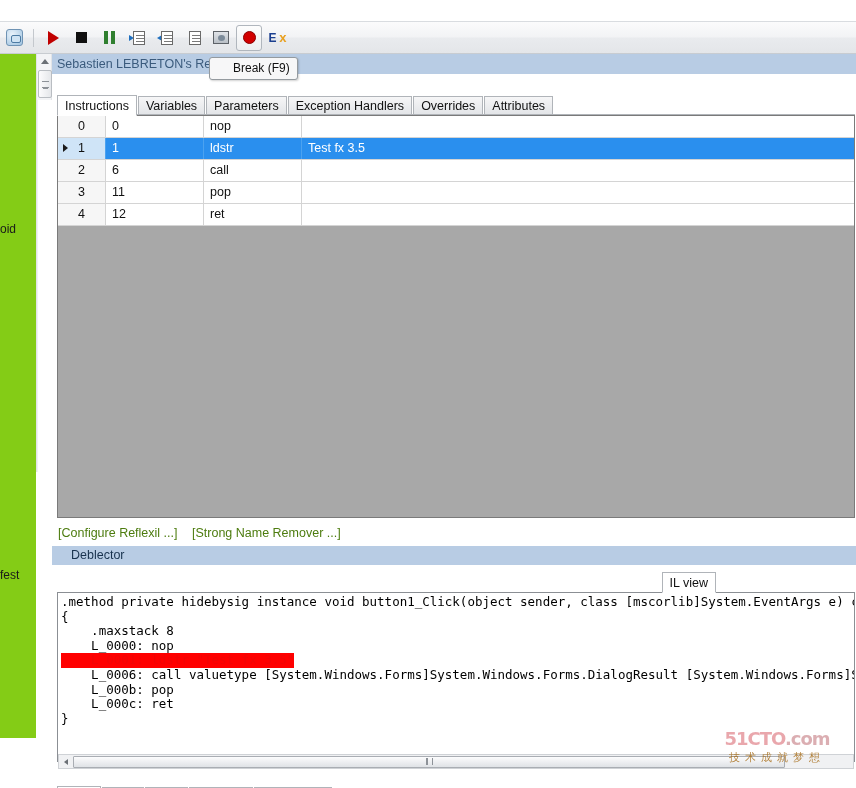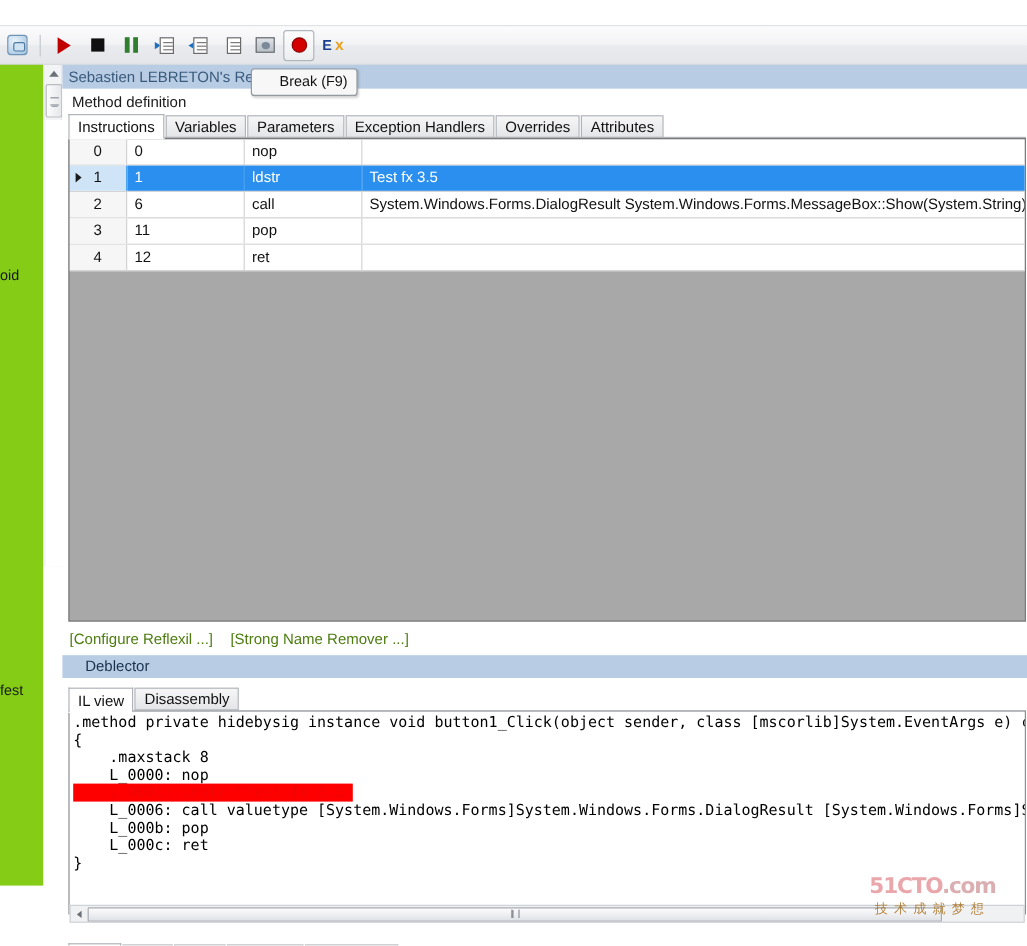--- a/index.html
+++ b/index.html
@@ -141,21 +141,21 @@
   .linkrow { position:absolute; left:5px; top:470px; width:798px; height:22px; }
   .lnk { color:#4d7c0f; font-size:12.5px; position:absolute; top:2px; cursor:pointer; }
   .lnk.a { left:1px; }
   .lnk.b { left:135px; }
 
   
   .deb-title {
     position:absolute; left:0; top:492px; width:804px; height:19px;
     background:#b8cce4; color:#18324e; font-size:12.5px; padding-left:19px; line-height:19px;
   }
-  .deb-tabs { position:absolute; left:5px; top:518px; width:660px; height:21px; display:flex; align-items:center; }
+  .deb-tabs { position:absolute; left:5px; top:518px; width:660px; height:21px; display:flex; align-items:flex-end;flex-direction:column; }
   .deb-tabs::after { content:""; position:absolute; left:0; bottom:0; width:798px; height:1px; background:#b0b4b9; }
 
   .ilview {
     position:absolute; left:5px; top:538px; width:798px; height:170px;
     background:#fff; border:1px solid #8b8f94; overflow:hidden;
   }
   .ilcode {
     position:absolute; left:3px; top:2px; width:1400px;
     font-family:"DejaVu Sans Mono","Liberation Mono",monospace;
     font-size:12.5px; line-height:14.6px; color:#000; white-space:pre;
@@ -246,21 +246,20 @@
 
   <div class="vscroll">
     <div class="arrow-up"></div>
     <div class="thumb"></div>
     <div class="track"></div>
   </div>
 
   <div class="mainpane">
 
     <div class="titlebar">Sebastien LEBRETON's Reflexil</div>
-    <div class="subtitle">Method definition</div>
 
     <div class="tooltip">Break (F9)</div>
 
     <div class="tabstrip">
       <div class="tab active">Instructions</div>
       <div class="tab">Variables</div>
       <div class="tab">Parameters</div>
       <div class="tab">Exception Handlers</div>
       <div class="tab">Overrides</div>
       <div class="tab">Attributes</div>
@@ -282,21 +281,20 @@
         </div>
         <div class="gc c1">1</div>
         <div class="gc c2">ldstr</div>
         <div class="gc c3">Test fx 3.5</div>
       </div>
 
       <div class="grow">
         <div class="gc c0">2</div>
         <div class="gc c1">6</div>
         <div class="gc c2">call</div>
-        <div class="gc c3">System.Windows.Forms.DialogResult System.Windows.Forms.MessageBox::Show(System.String)</div>
       </div>
 
       <div class="grow">
         <div class="gc c0">3</div>
         <div class="gc c1">11</div>
         <div class="gc c2">pop</div>
         <div class="gc c3"></div>
       </div>
 
       <div class="grow">

